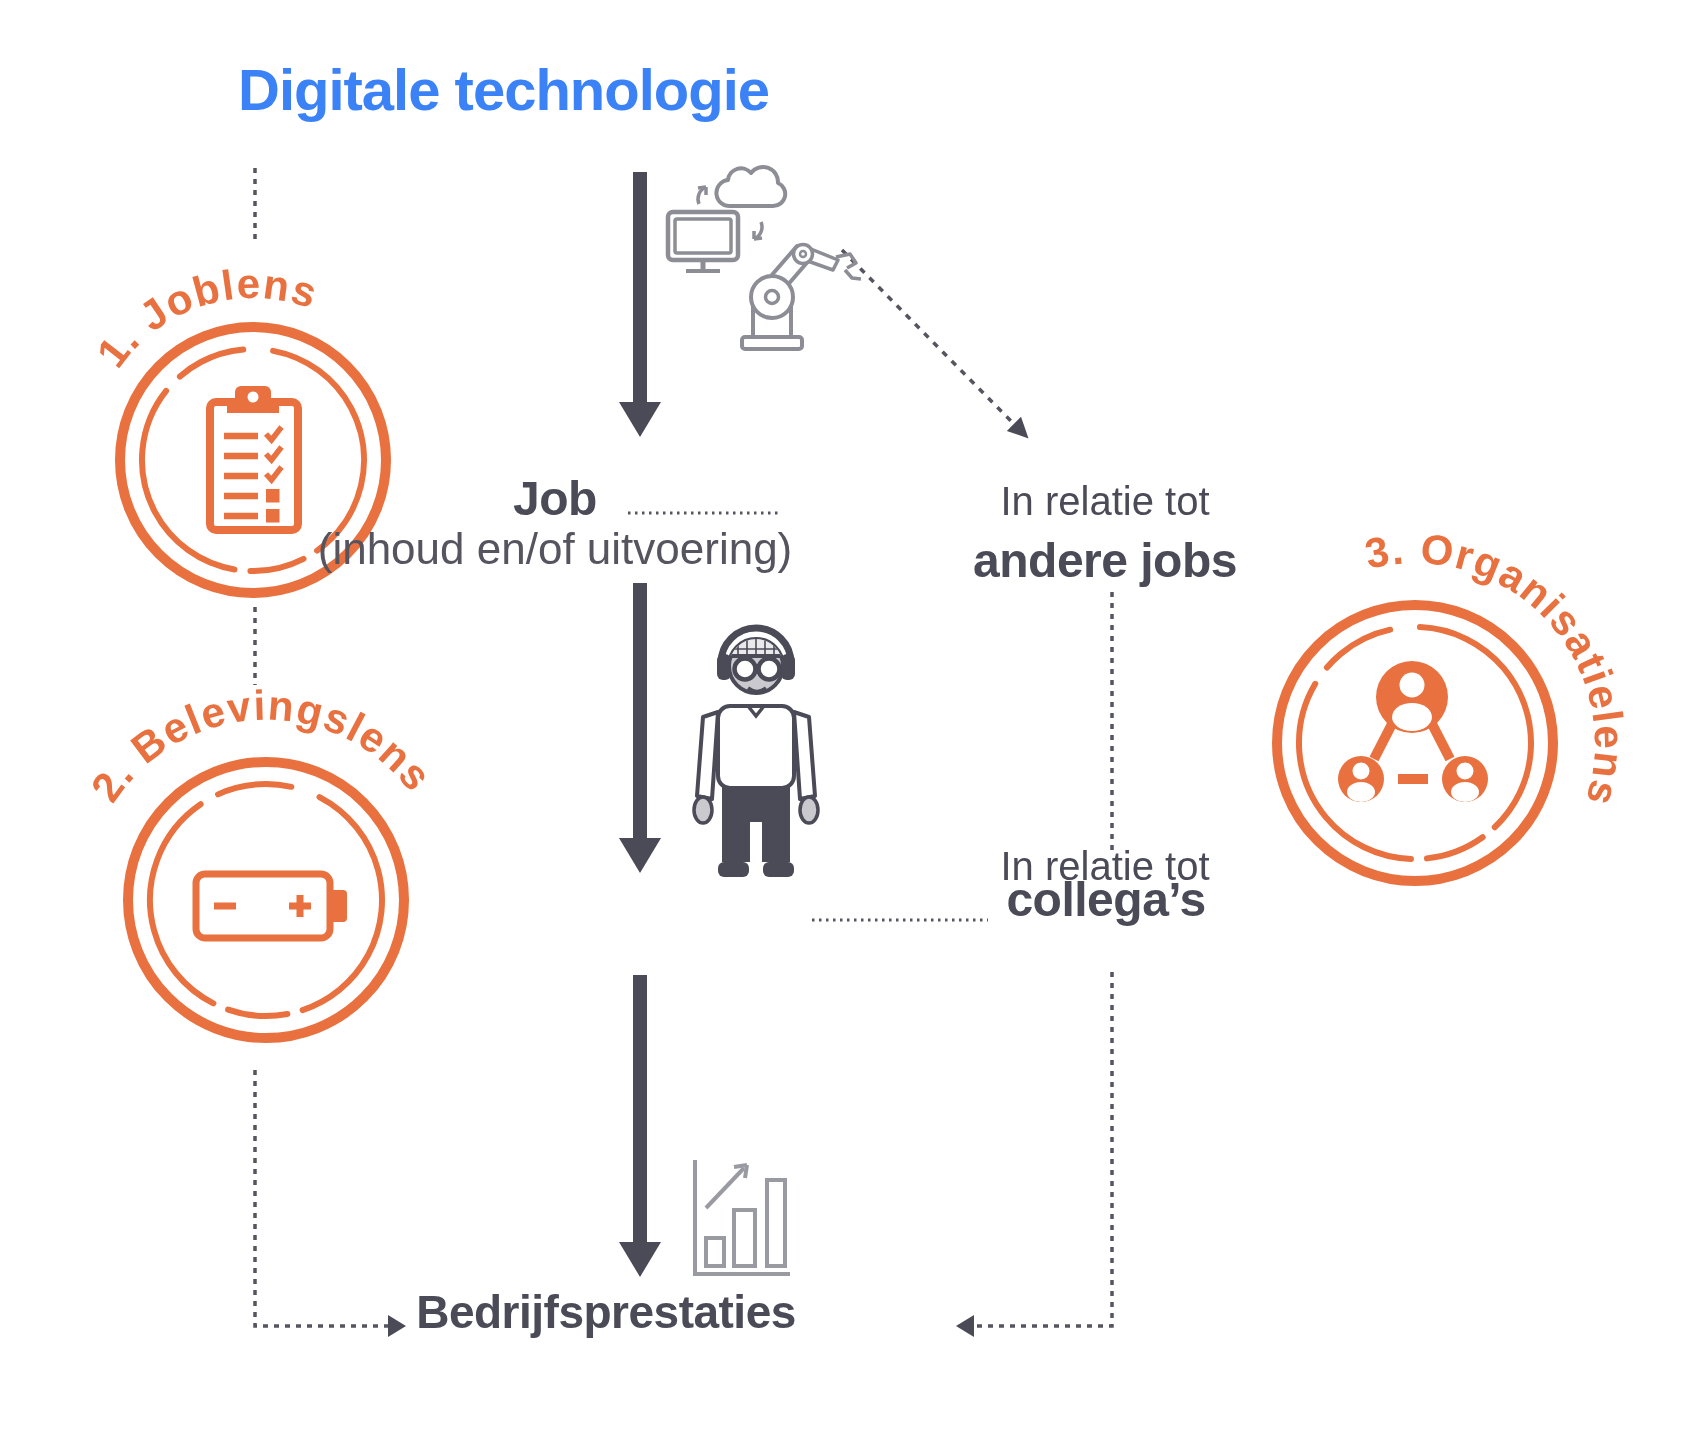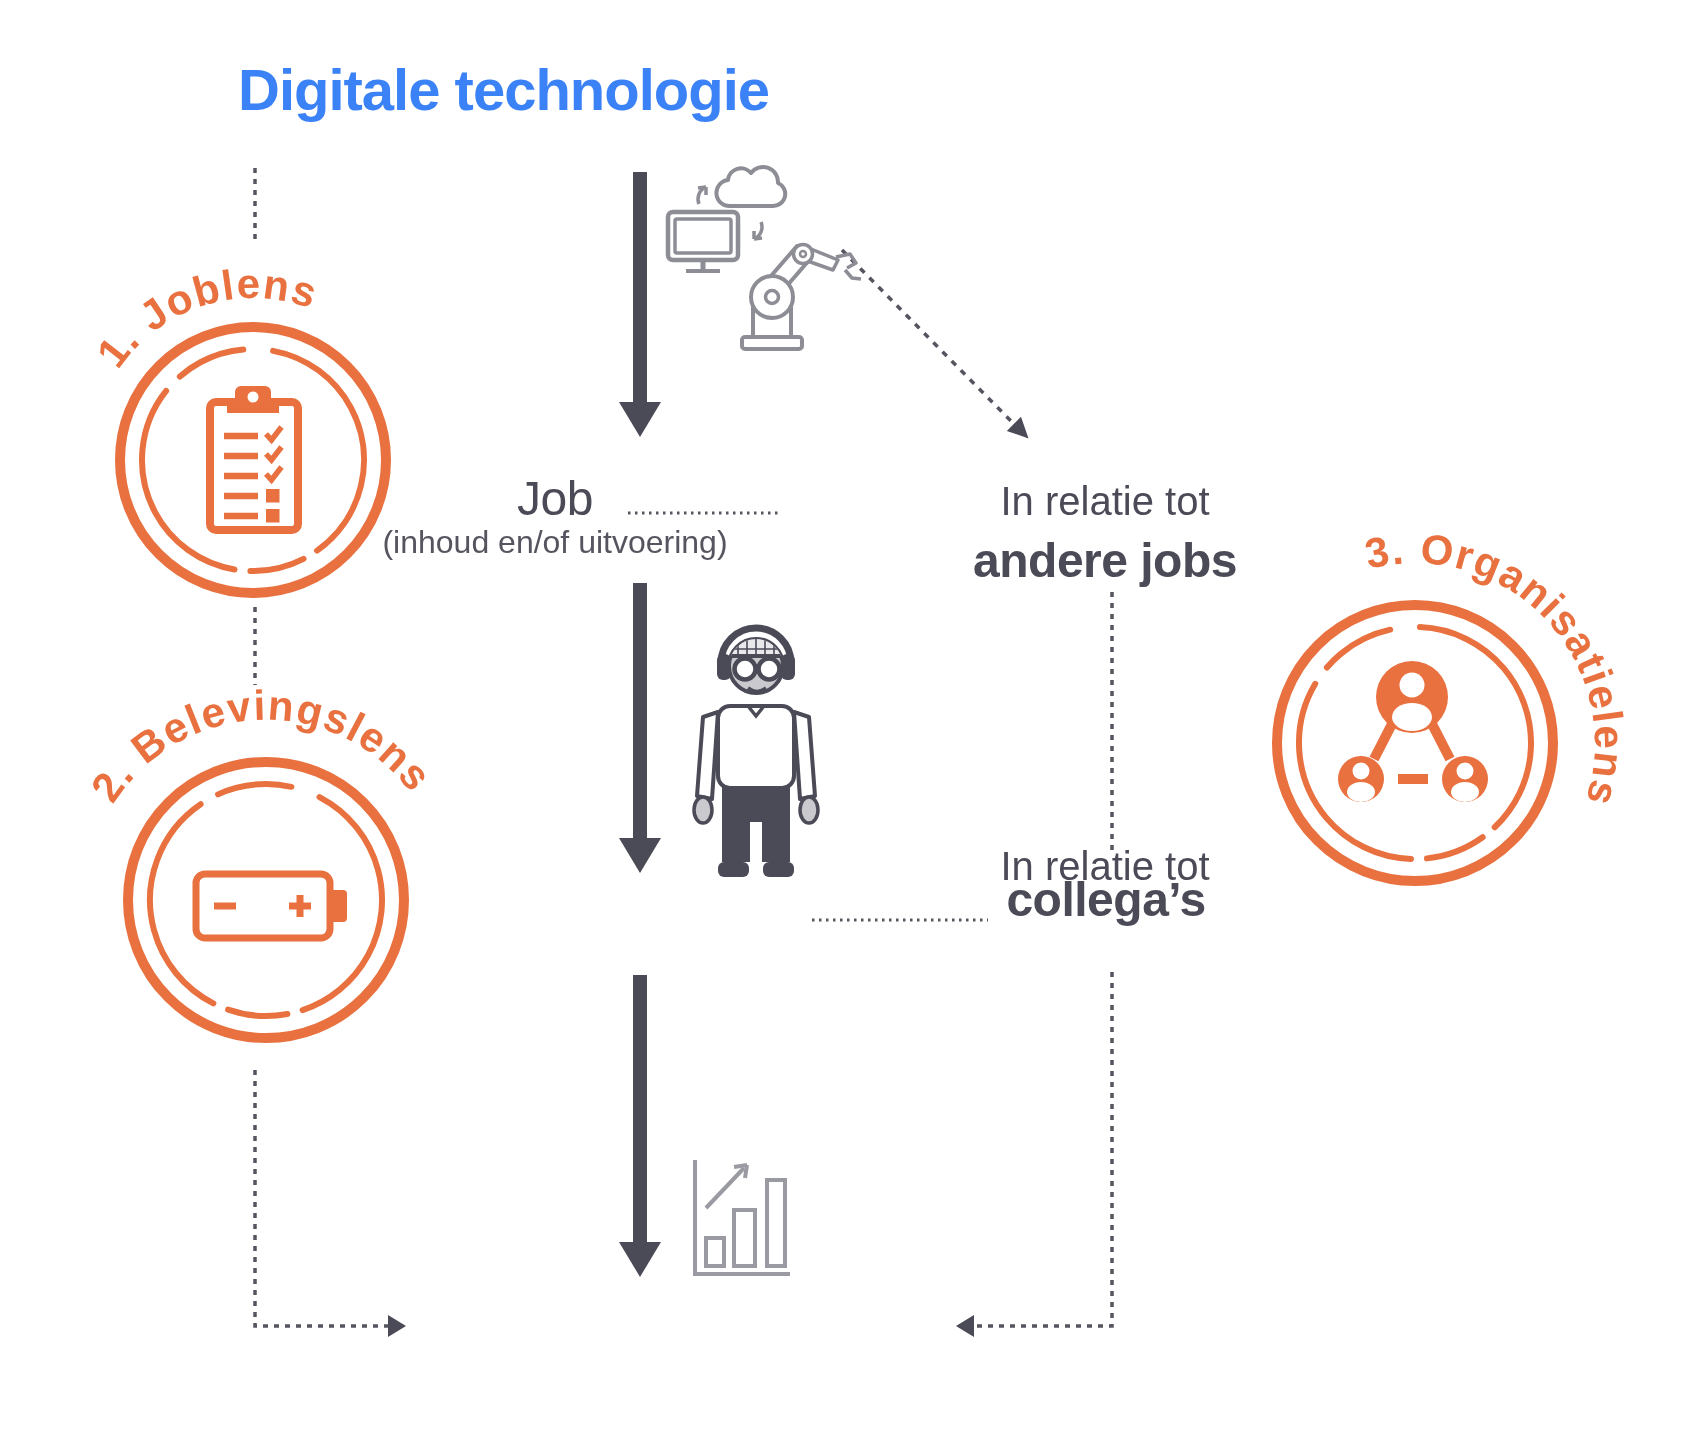--- a/index.html
+++ b/index.html
@@ -9,23 +9,23 @@
     background:#ffffff;
     font-family:"Liberation Sans", sans-serif;
     overflow:hidden;
   }
   #gfx{position:absolute;left:0;top:0;width:1684px;height:1434px;}
   .lbl{position:absolute;transform:translateX(-50%);text-align:center;white-space:nowrap;color:#4B4A57;line-height:1.05;}
   .title{
     position:absolute;left:238px;top:56px;
     font-size:58px;font-weight:bold;letter-spacing:-1px;color:#3b82f6;
   }
-  .node-title{font-size:48px;font-weight:normal;letter-spacing:-0.5px;}
+  .node-title{font-size:48px;font-weight:bold;letter-spacing:-0.5px;}
   .node-title.cond{font-size:46px;}
-  .node-sub{font-size:32px;font-weight:400;color:#55545f;}
+  .node-sub{font-size:44px;font-weight:400;color:#55545f;}
   .rel-prefix{font-size:40px;font-weight:400;color:#4B4A57;}
   .rel-label{font-size:48px;font-weight:bold;letter-spacing:-0.5px;}
   .badge-text{font-size:42px;font-weight:bold;letter-spacing:1.5px;fill:#E8713F;}
 </style>
 </head>
 <body>
 
 <div id="canvas">
 
   <svg id="gfx" viewBox="0 0 1684 1434">
@@ -232,13 +232,14 @@
   <div class="lbl node-title" style="left:555px;top:474px;">Job</div>
   <div class="lbl node-sub" style="left:555px;top:526px;">(inhoud en/of uitvoering)</div>
 
   <div class="lbl rel-prefix" style="left:1105px;top:480px;">In relatie tot</div>
   <div class="lbl rel-label" style="left:1105px;top:510px;margin-top:26px;">andere jobs</div>
 
 
   <div class="lbl rel-prefix" style="left:1105px;top:845px;">In relatie tot</div>
   <div class="lbl rel-label" style="left:1106px;top:875px;">collega’s</div>
 
+  <div class="lbl node-title cond" style="left:606px;top:1288px;">Bedrijfsprestaties</div>
 </div>
 
 </body></html>

